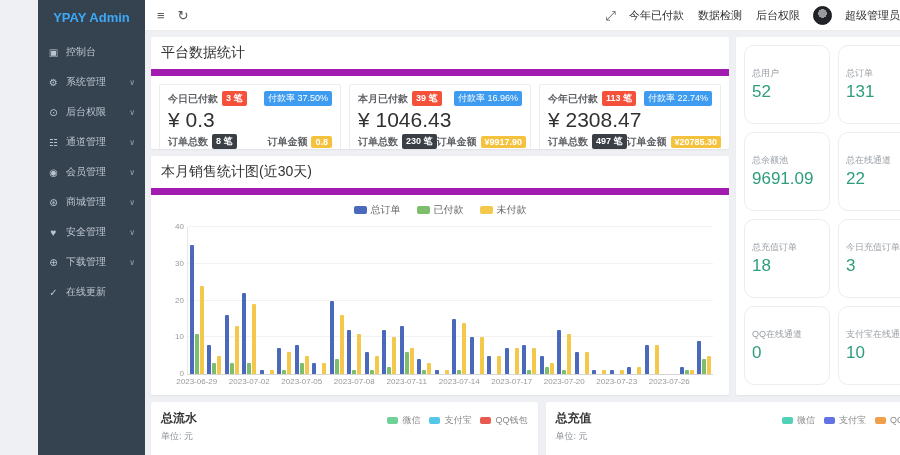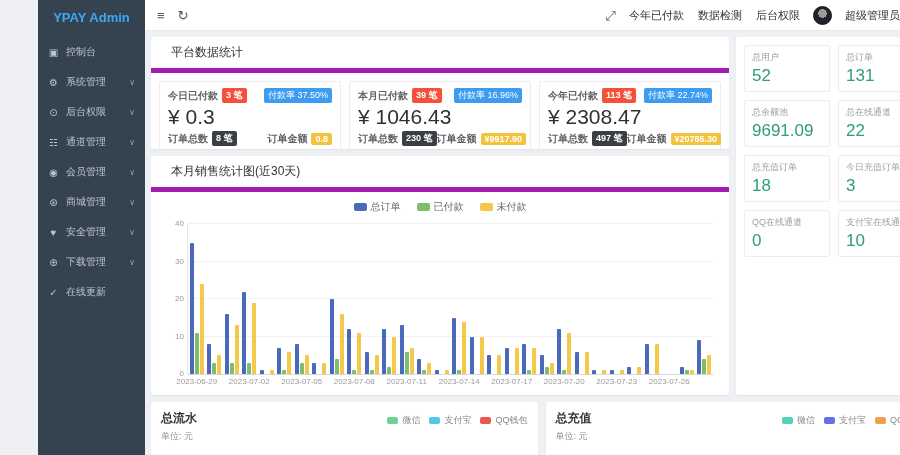--- a/index.html
+++ b/index.html
@@ -17,40 +17,40 @@
   .topbar{height:30px;background:#fff;border-bottom:1px solid #ececec;display:flex;align-items:center;
           padding:0 12px;gap:13px;flex-shrink:0;}
   .ticon{font-size:13px;color:#5a5a5a;cursor:pointer;line-height:1;}
   .spacer{flex:1;}
   .toplink{font-size:11px;color:#333;cursor:pointer;}
   .avatar{width:17px;height:17px;border-radius:50%;flex-shrink:0;
           background:radial-gradient(circle at 50% 38%,#9a9a9a 0 32%,#20242a 33%);border:1px solid #111;}
   
   .content{flex:1;padding:6px 6px;display:flex;flex-direction:column;gap:7px;overflow:hidden;}
   .panel{background:#fff;box-shadow:0 1px 2px rgba(0,0,0,.06);border-radius:2px;}
-  .panel-header{padding:7px 20px;font-size:12px;color:#333;border-bottom:5px solid #a21caf;}
+  .panel-header{padding:7px 10px;font-size:14px;color:#333;border-bottom:7px solid #a21caf;}
   .row1{display:flex;gap:7px;height:358px;flex-shrink:0;}
   .leftcol{flex:1;display:flex;flex-direction:column;gap:7px;min-width:0;}
   
   .stats-panel{height:112px;display:flex;flex-direction:column;}
   .cards{flex:1;display:flex;gap:8px;padding:8px;}
   .card{flex:1;border:1px solid #ededed;border-radius:2px;padding:6px 8px;display:flex;
         flex-direction:column;justify-content:space-between;min-width:0;}
   .crow{display:flex;justify-content:space-between;align-items:center;font-size:10px;color:#606266;}
   .cgroup{display:flex;align-items:center;gap:4px;white-space:nowrap;font-weight:bold;}
   .badge{font-size:9px;padding:1px 4px;border-radius:2px;color:#fff;white-space:nowrap;}
   .badge.red{background:var(--badge_red);}
   .badge.blue{background:var(--badge_blue);}
   .badge.dark{background:var(--badge_dark);}
   .badge.yellow{background:var(--badge_yellow);}
   .amount{font-size:21px;color:#303133;margin:2px 0;}
   
   .overview-panel{width:196px;flex-shrink:0;display:flex;flex-direction:column;}
   .ogrid{padding:8px;display:grid;grid-template-columns:1fr 1fr;gap:8px;align-content:start;}
-  .ocell{border:1px solid #ededed;border-radius:2px;padding:5px 7px;}
+  .ocell{border:1px solid #ededed;border-radius:10px;padding:21px 7px;}
   .olabel{font-size:9px;color:#9aa0a6;white-space:nowrap;overflow:hidden;}
   .ovalue{font-size:17px;color:var(--stat_green);margin-top:2px;}
   
   .chart-panel{flex:1;display:flex;flex-direction:column;min-height:0;}
   .legend{display:flex;justify-content:center;gap:16px;padding:8px 0 2px;}
   .legend-item{display:flex;align-items:center;gap:4px;font-size:10px;color:#666;cursor:pointer;}
   .swatch{width:13px;height:8px;border-radius:2px;display:inline-block;}
   .chart-area{flex:1;position:relative;margin:8px 16px 20px 36px;
               border-left:1px solid #e8e8e8;border-bottom:1px solid #d6d6d6;}
   .gridline{position:absolute;left:0;right:0;height:1px;background:#f2f2f2;}

